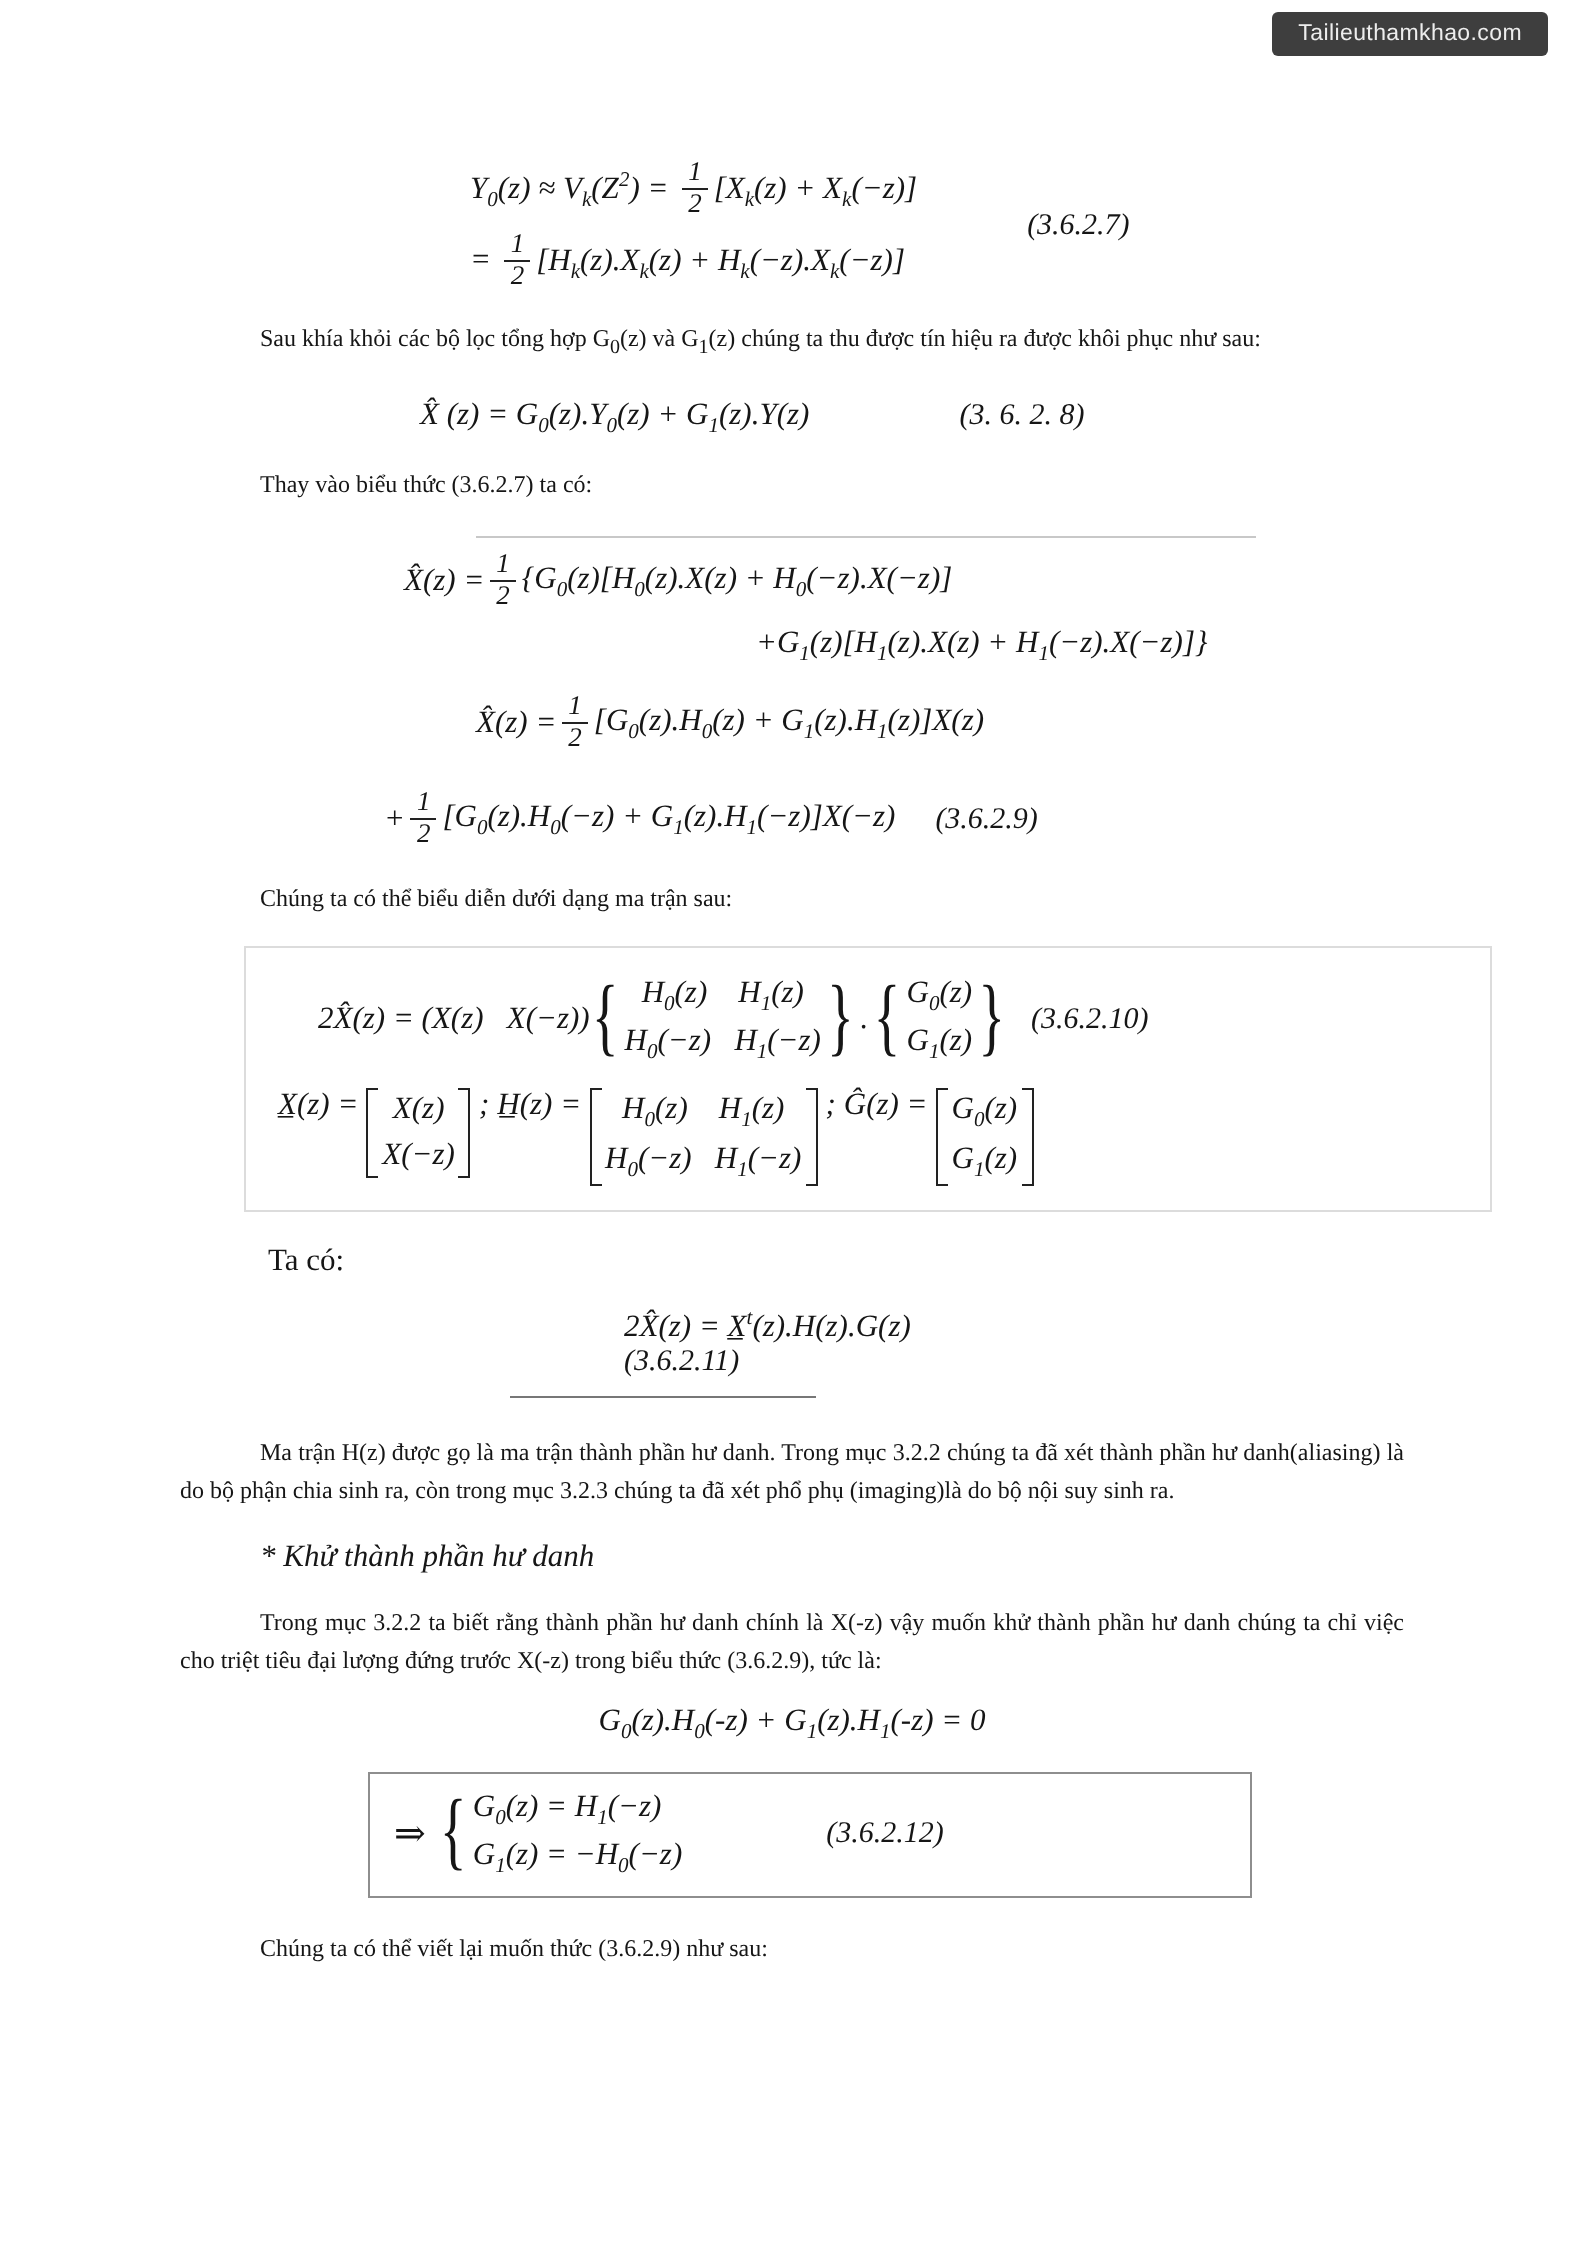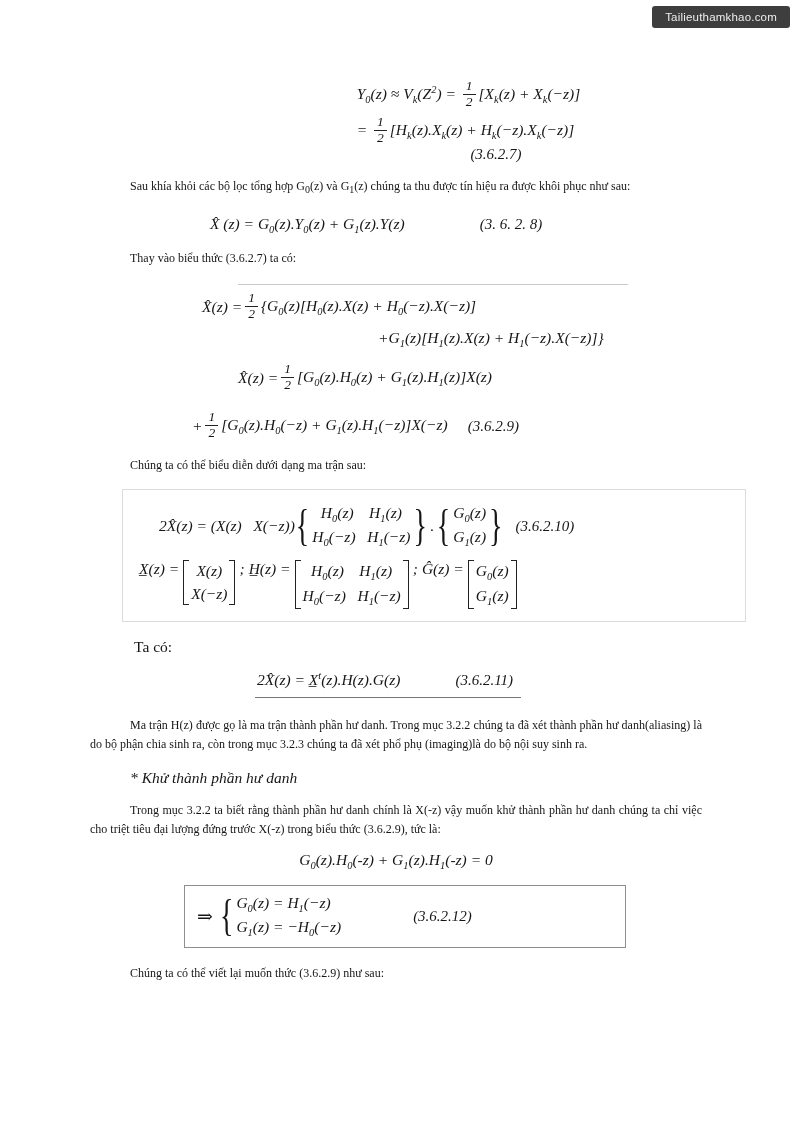--- a/index.html
+++ b/index.html
@@ -1,18 +1,18 @@
 <!DOCTYPE html>
 <html><head>
 <meta charset="utf-8">
 <style>
   html,body{margin:0;padding:0;background:#ffffff;}
   .page{position:relative;width:794px;height:1123px;background:#ffffff;overflow:hidden;
         font-family:"Liberation Serif","DejaVu Serif",serif;color:#161616;}
-  .watermark{position:absolute;top:6px;right:4px;background:#3e3e3e;color:#ededed;
+  .watermark{position:absolute;top:6px;right:20px;background:#3e3e3e;color:#ededed;
         font-family:"Liberation Sans","DejaVu Sans",sans-serif;font-size:11.5px;
         letter-spacing:.2px;padding:5px 13px;border-radius:3px;}
   .content{position:absolute;left:90px;top:0;width:612px;padding-top:80px;}
 
   .para{margin:14px 0 0 0;text-align:justify;text-indent:40px;font-size:12px;line-height:1.6;}
   .plain{font-size:15.5px;}
 
   .math{font-style:italic;font-size:15.5px;white-space:nowrap;}
   .math sub{font-size:10.5px;}
   .math sup{font-size:10.5px;}
@@ -25,21 +25,21 @@
 
   .mcol{display:inline-flex;flex-direction:column;justify-content:center;align-items:center;
         text-align:center;vertical-align:middle;line-height:1.45;padding:0 2px;}
   .brace{display:inline-block;font-style:normal;font-size:28px;line-height:1;
         transform:scaleY(1.55);vertical-align:middle;font-weight:300;margin:0 1px;}
   .dotsym{font-style:normal;margin:0 2px;}
   .mgroup{display:inline-flex;align-items:stretch;vertical-align:middle;margin:0 4px;}
   .sqb-l{width:5px;border:1.5px solid #222;border-right:0;}
   .sqb-r{width:5px;border:1.5px solid #222;border-left:0;}
 
-  .eq367{display:flex;align-items:center;margin-left:145px;flex-direction:column;}
+  .eq367{display:flex;align-items:center;margin-left:145px;}
   .eq367 .eqlines{display:flex;flex-direction:column;gap:6px;}
   .eq367 .eqlabel{margin-left:55px;}
 
   .eq368{margin-top:16px;margin-left:120px;display:flex;align-items:baseline;}
   .eq368 .eqlabel{margin-left:75px;}
 
   .scanline{border-top:1px solid #c8c8c8;width:390px;margin:16px 0 0 148px;}
 
   .eq369line{display:flex;align-items:center;margin-top:7px;}
   .off1{margin-left:112px;}
@@ -53,21 +53,21 @@
   .eq3610{display:flex;align-items:center;margin-left:24px;}
   .eq3610 .eqlabel{margin-left:12px;}
   .goi{margin:12px 0 0 6px;}
   .defs{display:flex;align-items:flex-start;margin:10px 0 0 2px;}
   .defs > span{margin:0 2px;}
 
   .taco{margin:16px 0 0 44px;}
 
   .eq3611wrap{margin:14px 0 0 165px;}
   .eq3611{display:inline-flex;align-items:baseline;border-bottom:1px solid #777;
-        padding:0 8px 8px 2px;}
+        padding:0 8px 8px 2px;flex-direction:column;}
   .eq3611 .eqlabel{margin-left:55px;}
 
   .p4{margin-top:18px;}
   .heading{margin:14px 0 0 40px;font-style:italic;font-size:15.5px;}
   .centermath{text-align:center;margin-top:12px;}
 
   .box3612{margin:14px 0 0 94px;width:442px;box-sizing:border-box;border:1px solid #8e8e8e;
         padding:6px 12px;display:flex;align-items:center;}
   .box3612 .arrow{font-size:19px;font-style:normal;margin-right:6px;}
   .box3612 .mcol{align-items:flex-start;text-align:left;}

